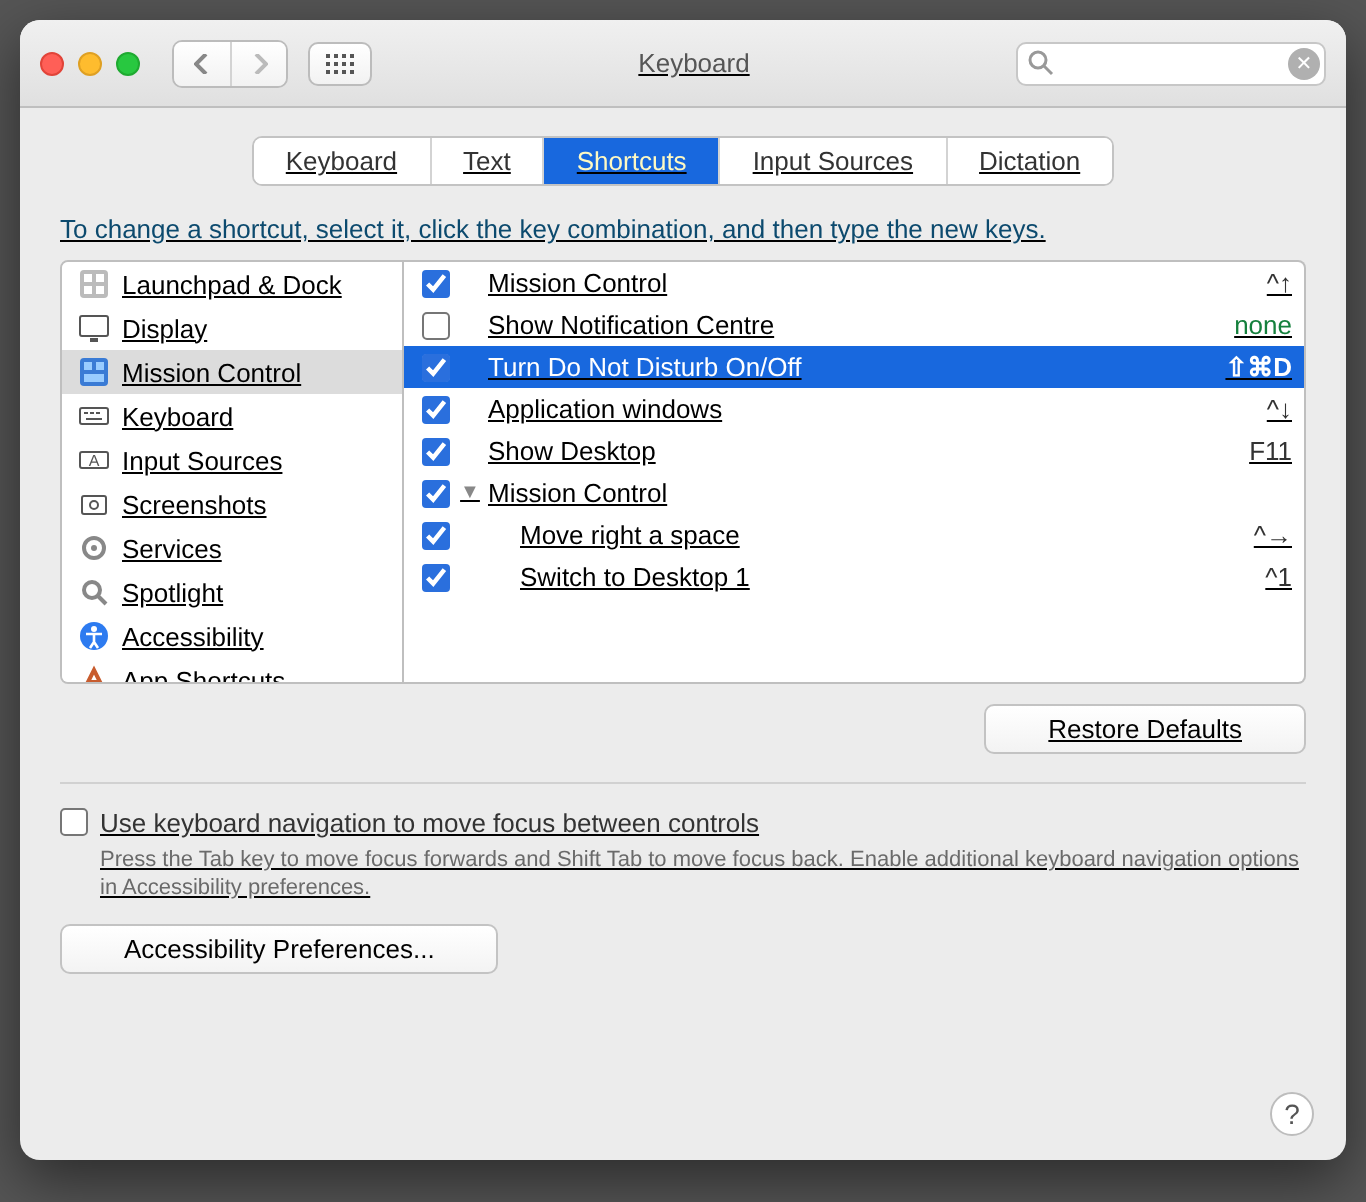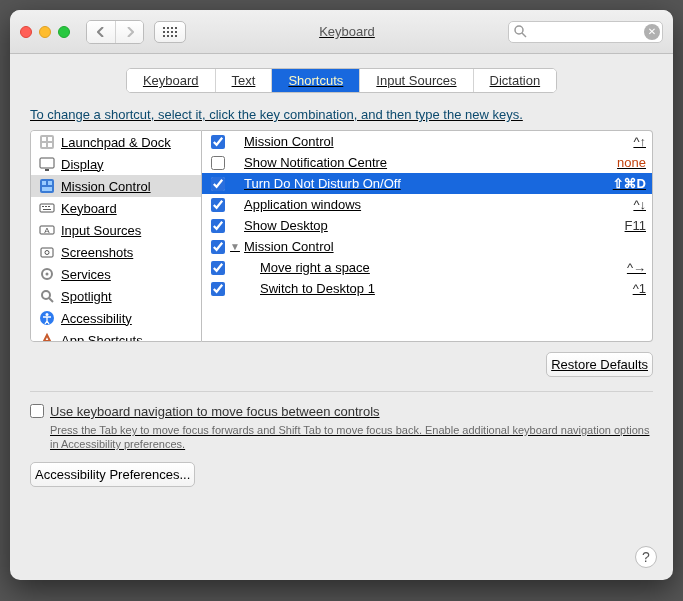--- a/index.html
+++ b/index.html
@@ -62,24 +62,24 @@
   .sc-list { flex:1; border:1px solid #bfbfbf; border-left:none; border-radius:0 4px 4px 0; background:#fff; overflow-y:auto;}
   .sc-row { display:flex; align-items:center; padding:2px 6px 2px 6px; font-size:13px; min-height:21px; }
   .sc-row.selected { background:#1868de; color:#fff;}
   .sc-row .chk { width:20px; display:flex; align-items:center; justify-content:center;}
   .sc-row .disc { width:14px; color:#888; font-size:10px; text-align:center;}
   .sc-row.selected .disc { color:#fff; }
   .sc-row .lbl { flex:1; padding-left:2px;}
   .sc-row .indent1 { padding-left:18px;}
   .sc-row .short { min-width:50px; text-align:right; color:#333; font-family: -apple-system, Helvetica, sans-serif;}
   .sc-row.selected .short { color:#fff; font-weight:600;}
-  .sc-row .none { color:#c2410c; }
+  .sc-row .none { color:#15803d; }
   input[type=checkbox] { width:14px; height:14px; accent-color:#2a6fdd; }
   .restore-row { display:flex; justify-content:flex-end; margin-top:10px;}
-  .mac-btn { border:1px solid #c3c3c3; border-radius:5px; background:linear-gradient(#fff,#f3f3f3); padding:4px 4px; font-size:13px; cursor:pointer;}
+  .mac-btn { border:1px solid #c3c3c3; border-radius:5px; background:linear-gradient(#fff,#f3f3f3); padding:4px 31px; font-size:13px; cursor:pointer;}
   .divider { border:none; border-top:1px solid #d1d1d1; margin:14px 0 12px 0;}
   .kbnav { display:flex; align-items:flex-start; gap:6px;}
   .kbnav-text { font-size:13px; color:#333;}
   .hint { font-size:11px; color:#6a6a6a; margin:4px 0 10px 20px; line-height:1.3;}
   .help { position:absolute; right:16px; bottom:12px; width:22px; height:22px; border-radius:50%; border:1px solid #bdbdbd; background:#fff; display:flex; align-items:center; justify-content:center; font-size:14px; color:#555; cursor:pointer;}
   svg { display:block; }
 </style>
 </head>
 <body>
 

